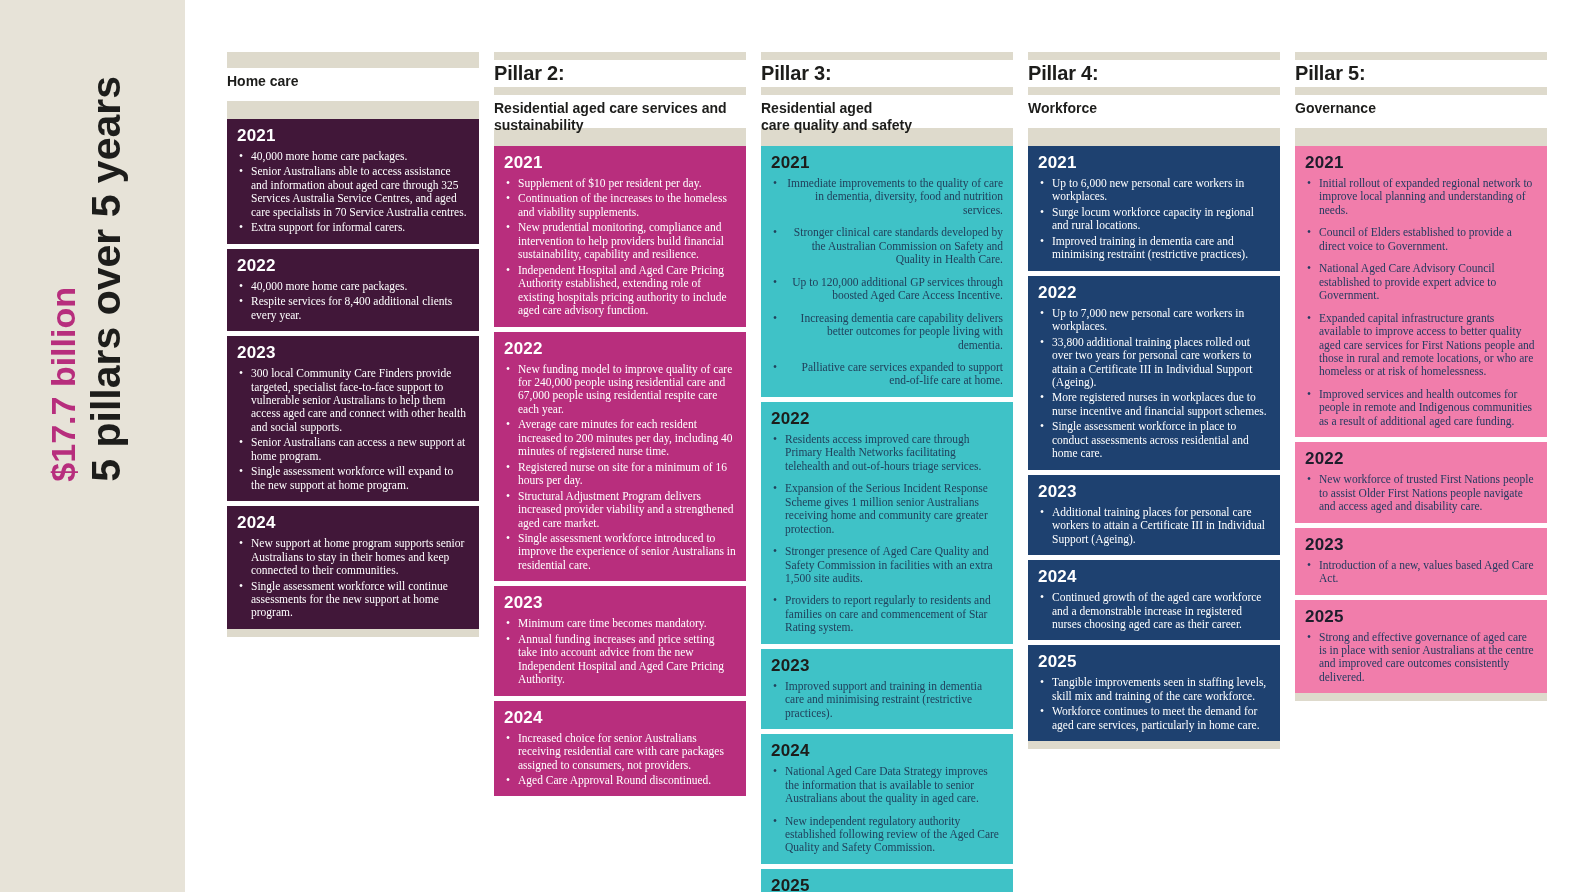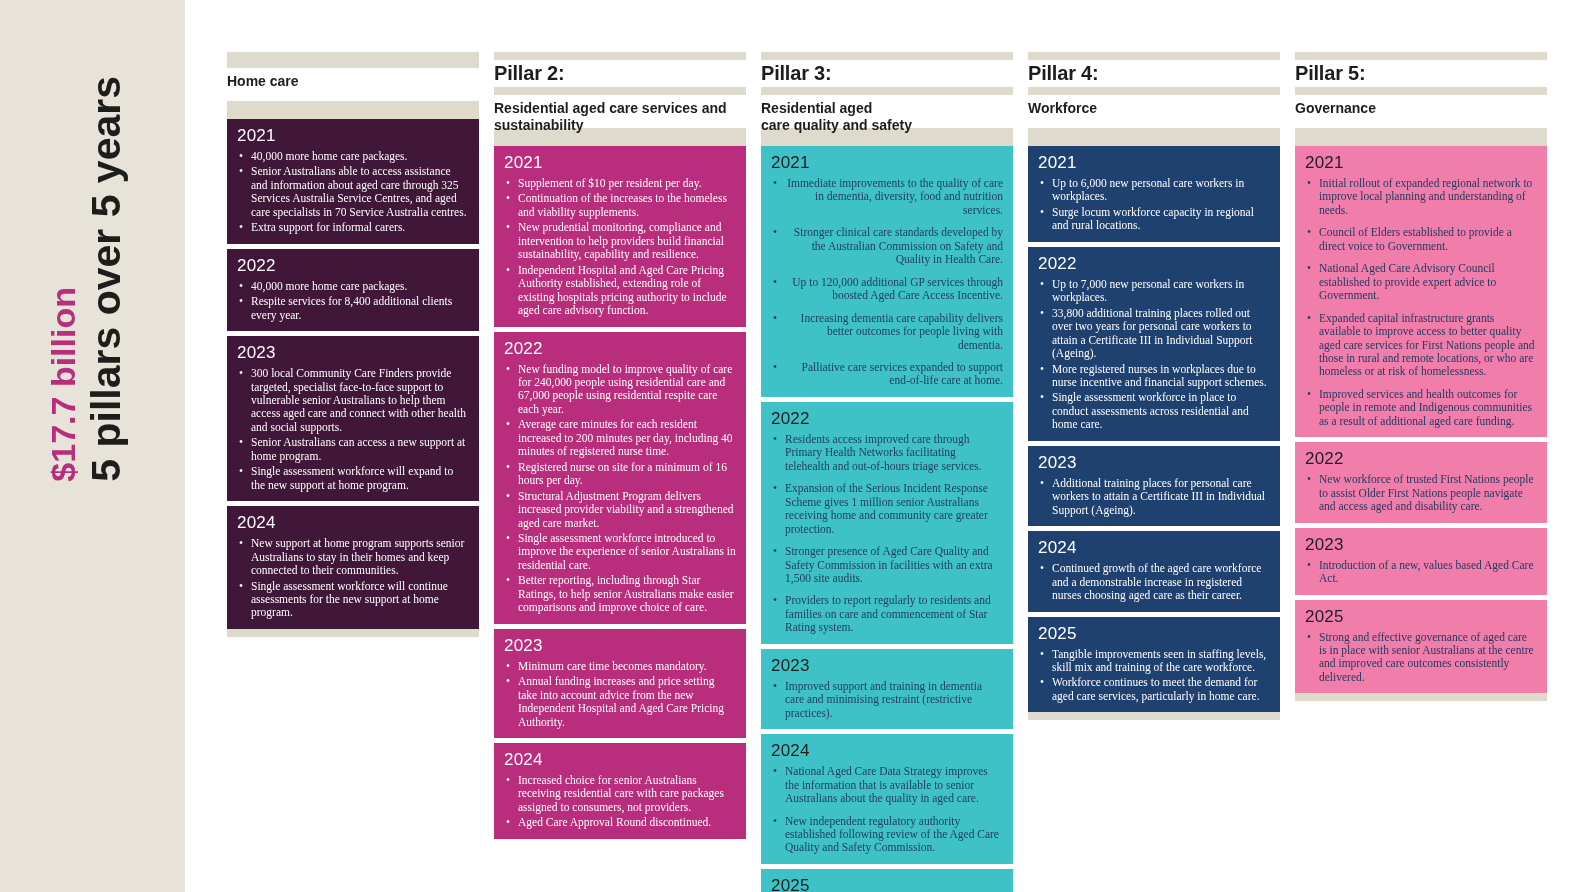--- a/index.html
+++ b/index.html
@@ -22,21 +22,21 @@
   .bar { background:#dedacc; }
   .bar.thin { height:8px; }
   .bar.thick { height:18px; }
   .pillar-title { height:27px; display:flex; align-items:center;
                   font-size:20px; font-weight:bold; color:#1d1d1b; letter-spacing:-0.2px; }
   .pillar-subtitle { height:33px; padding-top:5px; font-size:14px; font-weight:bold;
                      color:#1d1d1b; line-height:1.18; white-space:pre-line; }
   .blocks { }
   .year-block { padding:7px 10px 9px 10px; margin-top:0; }
   .year-block + .year-block { margin-top:5px; }
-  .year-heading { font-size:17px; font-weight:normal; letter-spacing:0.2px; margin-bottom:4px; }
+  .year-heading { font-size:17px; font-weight:bold; letter-spacing:0.2px; margin-bottom:4px; }
   .bullets { list-style:none; font-family:"Liberation Serif", serif; font-size:11.5px;
              line-height:1.17; }
   .bullet { padding-left:14px; position:relative;font-family:Liberation Serif, serif; }
   .bullet::before { content:"\2022"; position:absolute; left:2px; }
   .tight .bullet { margin-bottom:2px; }
   .loose .bullet { margin-bottom:9px; }
   .bullets .bullet:last-child { margin-bottom:0; }
 </style>
 </head>
 <body>
@@ -112,21 +112,20 @@
     </div>
 
     <div class="year-block tight" style="background: rgb(184, 46, 125);">
       <div class="year-heading" style="color: rgb(255, 255, 255);">2022</div>
       <ul class="bullets" style="color: rgb(255, 255, 255);">
               <li class="bullet">New funding model to improve quality of care for 240,000 people using residential care and 67,000 people using residential respite care each year.</li>
               <li class="bullet">Average care minutes for each resident increased to 200 minutes per day, including 40 minutes of registered nurse time.</li>
               <li class="bullet">Registered nurse on site for a minimum of 16 hours per day.</li>
               <li class="bullet">Structural Adjustment Program delivers increased provider viability and a strengthened aged care market.</li>
               <li class="bullet">Single assessment workforce introduced to improve the experience of senior Australians in residential care.</li>
-              <li class="bullet">Better reporting, including through Star Ratings, to help senior Australians make easier comparisons and improve choice of care.</li>
             </ul>
     </div>
 
     <div class="year-block tight" style="background: rgb(184, 46, 125);">
       <div class="year-heading" style="color: rgb(255, 255, 255);">2023</div>
       <ul class="bullets" style="color: rgb(255, 255, 255);">
               <li class="bullet">Minimum care time becomes mandatory.</li>
               <li class="bullet">Annual funding increases and price setting take into account advice from the new Independent Hospital and Aged Care Pricing Authority.</li>
             </ul>
     </div>
@@ -200,20 +199,21 @@
       <div class="pillar-title">Pillar 4:</div>
       <div class="bar thin"></div>
       <div class="pillar-subtitle">Workforce</div>
       <div class="bar thick"></div>
       <div class="blocks">
     <div class="year-block tight" style="background: rgb(30, 65, 112);">
       <div class="year-heading" style="color: rgb(255, 255, 255);">2021</div>
       <ul class="bullets" style="color: rgb(255, 255, 255);">
               <li class="bullet">Up to 6,000 new personal care workers in workplaces.</li>
               <li class="bullet">Surge locum workforce capacity in regional and rural locations.</li>
+              <li class="bullet">Improved training in dementia care and minimising restraint (restrictive practices).</li>
             </ul>
     </div>
 
     <div class="year-block tight" style="background: rgb(30, 65, 112);">
       <div class="year-heading" style="color: rgb(255, 255, 255);">2022</div>
       <ul class="bullets" style="color: rgb(255, 255, 255);">
               <li class="bullet">Up to 7,000 new personal care workers in workplaces.</li>
               <li class="bullet">33,800 additional training places rolled out over two years for personal care workers to attain a Certificate III in Individual Support (Ageing).</li>
               <li class="bullet">More registered nurses in workplaces due to nurse incentive and financial support schemes.</li>
               <li class="bullet">Single assessment workforce in place to conduct assessments across residential and home care.</li>

